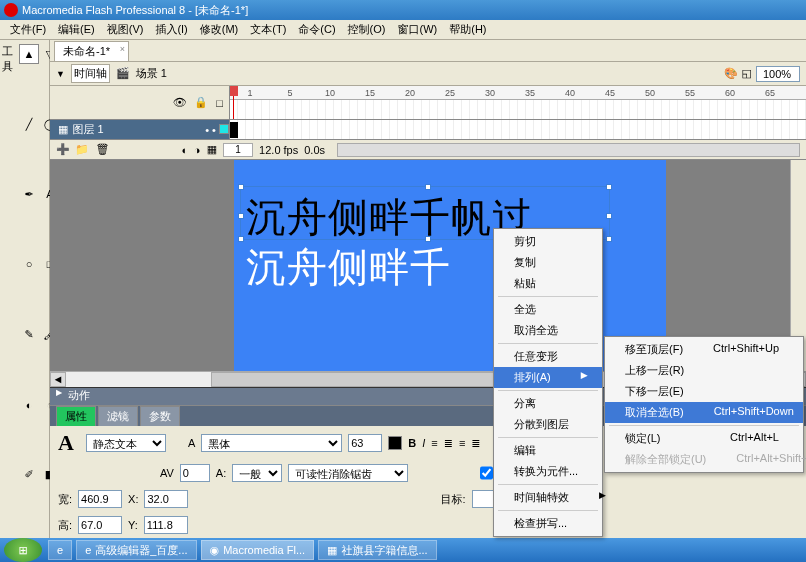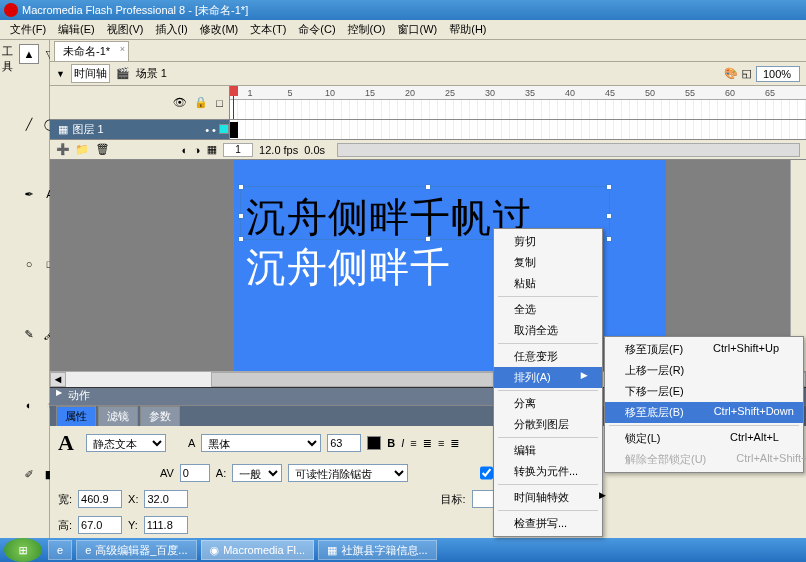--- a/index.html
+++ b/index.html
@@ -51,21 +51,21 @@
 .ctxmenu{position:absolute;background:#f5f5f5;border:1px solid #888;box-shadow:2px 2px 4px rgba(0,0,0,.3);padding:2px 0;z-index:100}
 .ctxmenu .item{padding:3px 24px 3px 20px;white-space:nowrap;display:flex;justify-content:space-between;gap:30px}
 .ctxmenu .item.hl{background:#3e79d6;color:#fff}
 .ctxmenu .item.dis{color:#aaa}
 .ctxmenu .sep{height:1px;background:#ccc;margin:2px 4px}
 .ctxmenu .item .arrow{font-size:9px}
 .props-collapsed{height:18px;background:#6b7a8f;color:#fff;display:flex;align-items:flex-start;padding-left:18px;border-top:1px solid #333}
 .props-collapsed::before{content:"▶";position:absolute;left:6px;font-size:8px}
 .props{background:#ece9d8;border-top:1px solid #888}
 .props .tabs{height:20px;background:#5a6a7f;display:flex;align-items:flex-end;padding-left:6px;gap:2px}
-.props .tabs span{background:#3b82f6;padding:2px 8px;border:1px solid #888;border-bottom:none;font-size:11px}
+.props .tabs span{background:#22c55e;padding:2px 8px;border:1px solid #888;border-bottom:none;font-size:11px}
 .props .tabs span:not(.active){background:#8a96a6;color:#fff}
 .props .row{display:flex;align-items:center;padding:4px 8px;gap:6px}
 .props input,.props select{height:18px;font-size:11px;border:1px solid #7f9db9;background:#fff;padding:2px 2px}
 .props .bigA{font-size:22px;font-weight:bold;font-family:serif;margin-right:6px}
 .taskbar{position:absolute;bottom:0;left:0;width:100%;height:24px;background:linear-gradient(#4a98e0,#2470c0);display:flex;align-items:center}
 .taskbar .start{width:38px;height:100%;background:radial-gradient(circle,#7ec850,#3a9030);border-radius:50%;margin:0 4px;display:flex;align-items:center;justify-content:center}
 .taskbar .item{height:20px;padding:0 8px;margin:0 2px;background:rgba(255,255,255,.2);border:1px solid rgba(255,255,255,.3);display:flex;align-items:center;gap:4px;color:#fff;font-size:11px}
 .taskbar .item.active{background:rgba(255,255,255,.4)}
 .swatch{width:14px;height:14px;border:1px solid #888;display:inline-block}
 </style>
@@ -238,21 +238,21 @@
       <div class="tabs" id="proptabs">
           <span class="active">属性</span>
           <span>滤镜</span>
           <span>参数</span>
         </div>
       <div class="row">
         <span class="bigA">A</span>
         <select style="width:80px"><option>静态文本</option></select>
         <span style="width:10px"></span>
         <span>A</span>
-        <select style="width:120px"><option>黑体</option></select>
+        <select style="width:141px"><option>黑体</option></select>
         <input style="width: 34px;" value="63">
         <span class="swatch" style="background:#000"></span>
         <b>B</b>
         <i>I</i>
         <span>≡</span>
         <span>≣</span>
         <span>≡</span>
         <span>≣</span>
       </div>
       <div class="row">
@@ -341,21 +341,21 @@
     </div>
     <div class="item">
       <span>上移一层(R)</span>
       <span></span>
     </div>
     <div class="item">
       <span>下移一层(E)</span>
       <span></span>
     </div>
     <div class="item hl">
-      <span>移至底层(B)</span>
+      <span>取消全选(B)</span>
       <span>Ctrl+Shift+Down</span>
     </div>
     <div class="sep"></div>
     <div class="item">
       <span>锁定(L)</span>
       <span>Ctrl+Alt+L</span>
     </div>
     <div class="item dis">
       <span>解除全部锁定(U)</span>
       <span>Ctrl+Alt+Shift+L</span>

